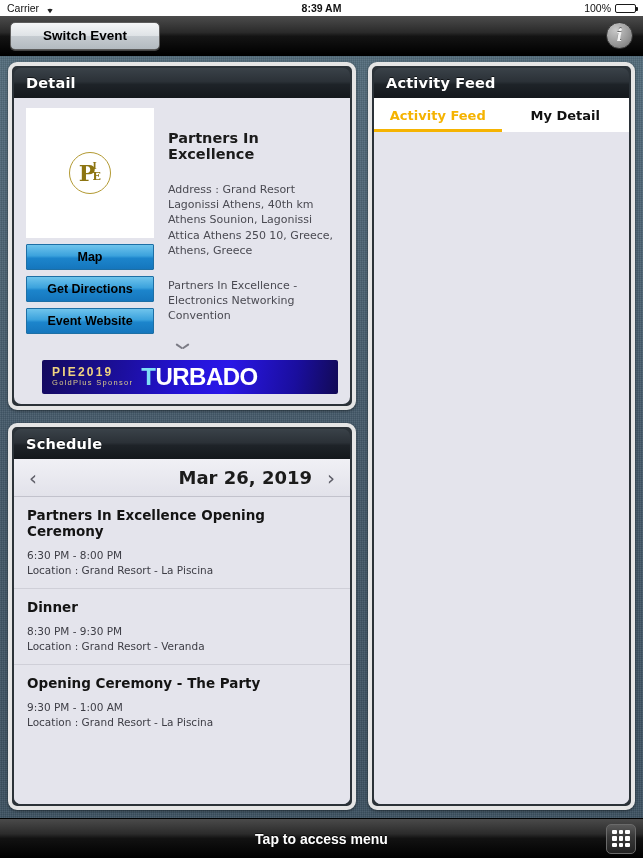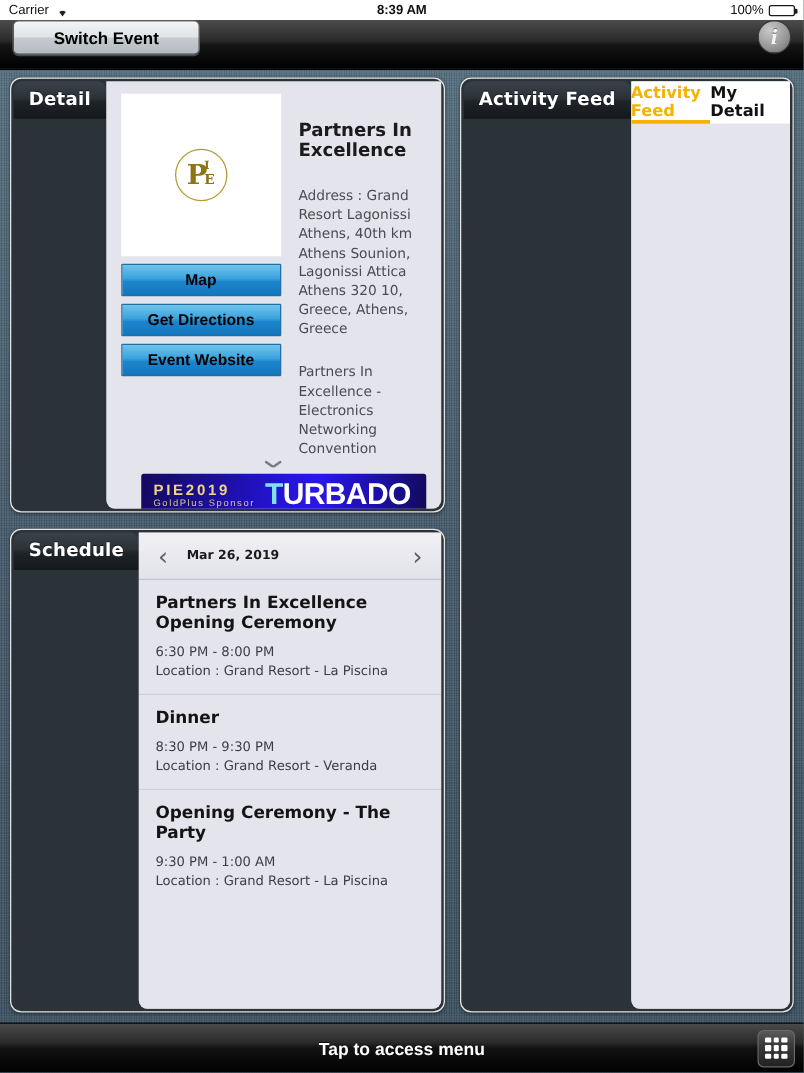--- a/index.html
+++ b/index.html
@@ -53,21 +53,21 @@
     width: 2px; height: 4px; background: #1a1a1a; border-radius: 0 1px 1px 0;
   }
   .battery-fill { height: 100%; background: #1a1a1a; border-radius: 1px; }
 
   
   .nav-bar {
     height: 40px;
     width: 100%;
     background: linear-gradient(180deg, #4c4c4c 0%, #2a2a2a 42%, #141414 52%, #000000 100%);
     display: flex;
-    align-items: flex-start;
+    align-items: center;
     padding: 0 10px;
     border-bottom: 1px solid #000;
     position: relative;
   }
   .switch-event-btn {
     height: 28px;
     min-width: 150px;
     padding: 0 16px;
     border-radius: 5px;
     border: 1px solid #5c5c5c;
@@ -104,23 +104,23 @@
     padding: 6px 8px 8px 8px;
     gap: 12px;
   }
   .col-left { width: 348px; display: flex; flex-direction: column; gap: 13px; }
   .col-right { flex: 1; display: flex; flex-direction: column; }
 
   
   .panel {
     border-radius: 9px;
     background: #2b3238;
-    border: 1px solid #e5e5e5;
+    border: 4px solid #e5e5e5;
     box-shadow: 0 1px 3px rgba(0,0,0,0.45);
-    display: flex; flex-direction: row;
+    display: flex; flex-direction: column;
     overflow: hidden;
     padding: 2px;
   }
   .panel-header {
     height: 30px;
     background: linear-gradient(180deg, #3a4249 0%, #2b3137 45%, #1e2328 55%, #14181c 100%);
     color: #ffffff;
     font-size: 14.5px;
     font-weight: bold;
     display: flex; align-items: center;
@@ -275,22 +275,22 @@
   }
   .date-arrow {
     width: 38px; height: 100%;
     display: flex; align-items: center; justify-content: center;
     color: #5e5e68;
     font-size: 20px;
     cursor: pointer;
     font-family: "DejaVu Sans", sans-serif;
   }
   .date-label {
-    flex: 1; text-align: left;
-    font-size: 10px; font-weight: bold; color: #1b1b1b;
+    flex: 1; text-align: right;
+    font-size: 18px; font-weight: bold; color: #1b1b1b;
   }
   .schedule-list { flex: 1; overflow: hidden; background: #e4e4ec; }
   .schedule-item {
     padding: 10px 13px 12px 13px;
     border-bottom: 1px solid #cfcfd8;
     cursor: pointer;
   }
   .schedule-item:last-child { border-bottom: none; }
   .si-title {
     font-size: 13.5px; font-weight: bold; color: #141414;
@@ -398,21 +398,21 @@
                 </span>
               </div>
             </div>
             <div class="action-btn">Map</div>
             <div class="action-btn">Get Directions</div>
             <div class="action-btn">Event Website</div>
           </div>
 
           <div class="detail-right">
             <div class="event-title">Partners In Excellence</div>
-            <div class="event-address">Address : Grand Resort Lagonissi Athens, 40th km Athens Sounion, Lagonissi Attica Athens 320 10, Greece, Athens, Greece</div>
+            <div class="event-address">Address : Grand Resort Lagonissi Athens, 40th km Athens Sounion, Lagonissi Attica Athens 250 10, Greece, Athens, Greece</div>
             <div class="event-desc">Partners In Excellence - Electronics Networking Convention</div>
           </div>
         </div>
 
         <div class="chevron-row">
           <span class="chev-down"></span>
         </div>
 
         <div class="sponsor-wrap">
           <div class="sponsor-banner">

